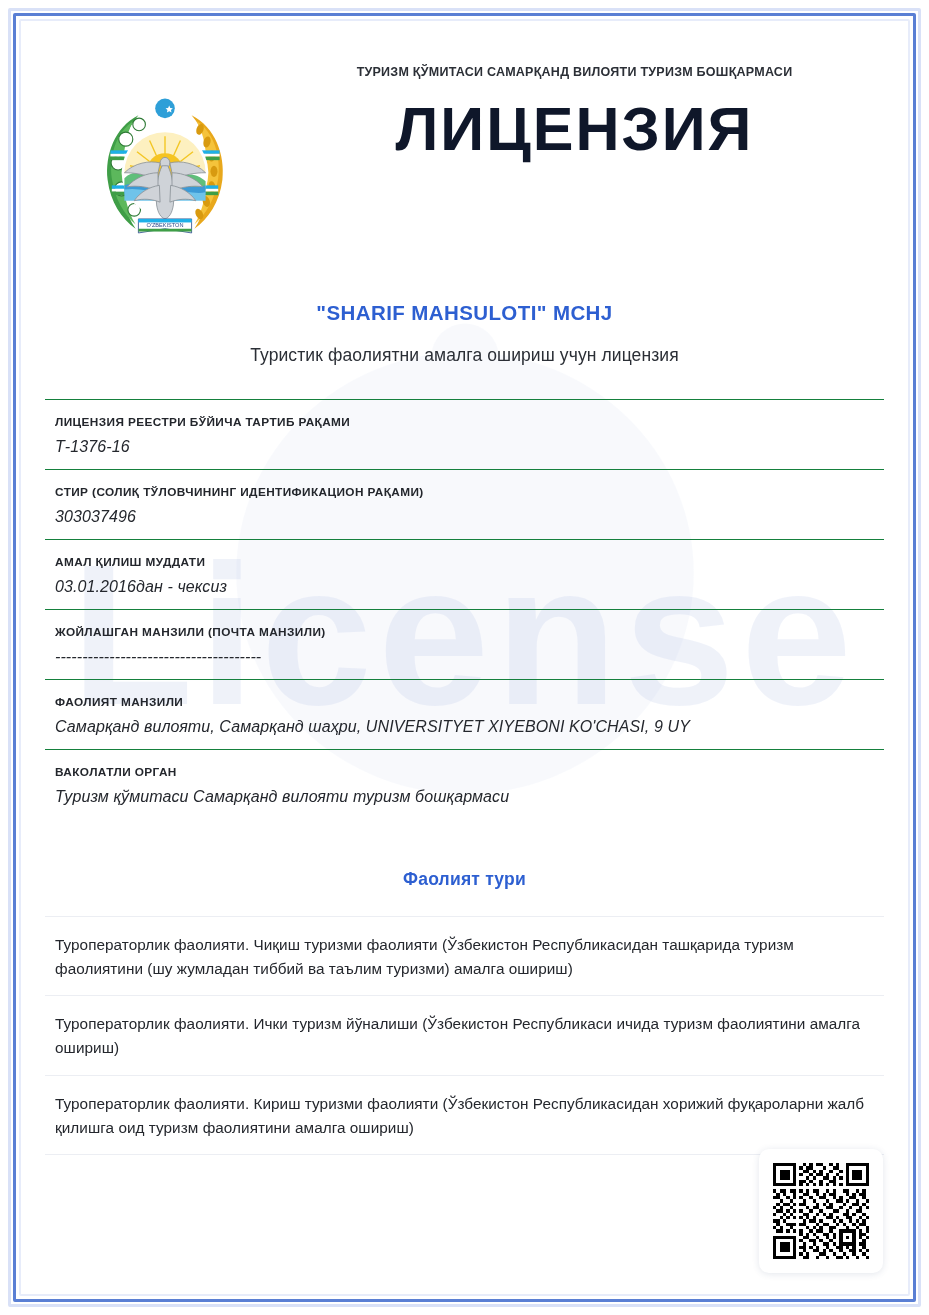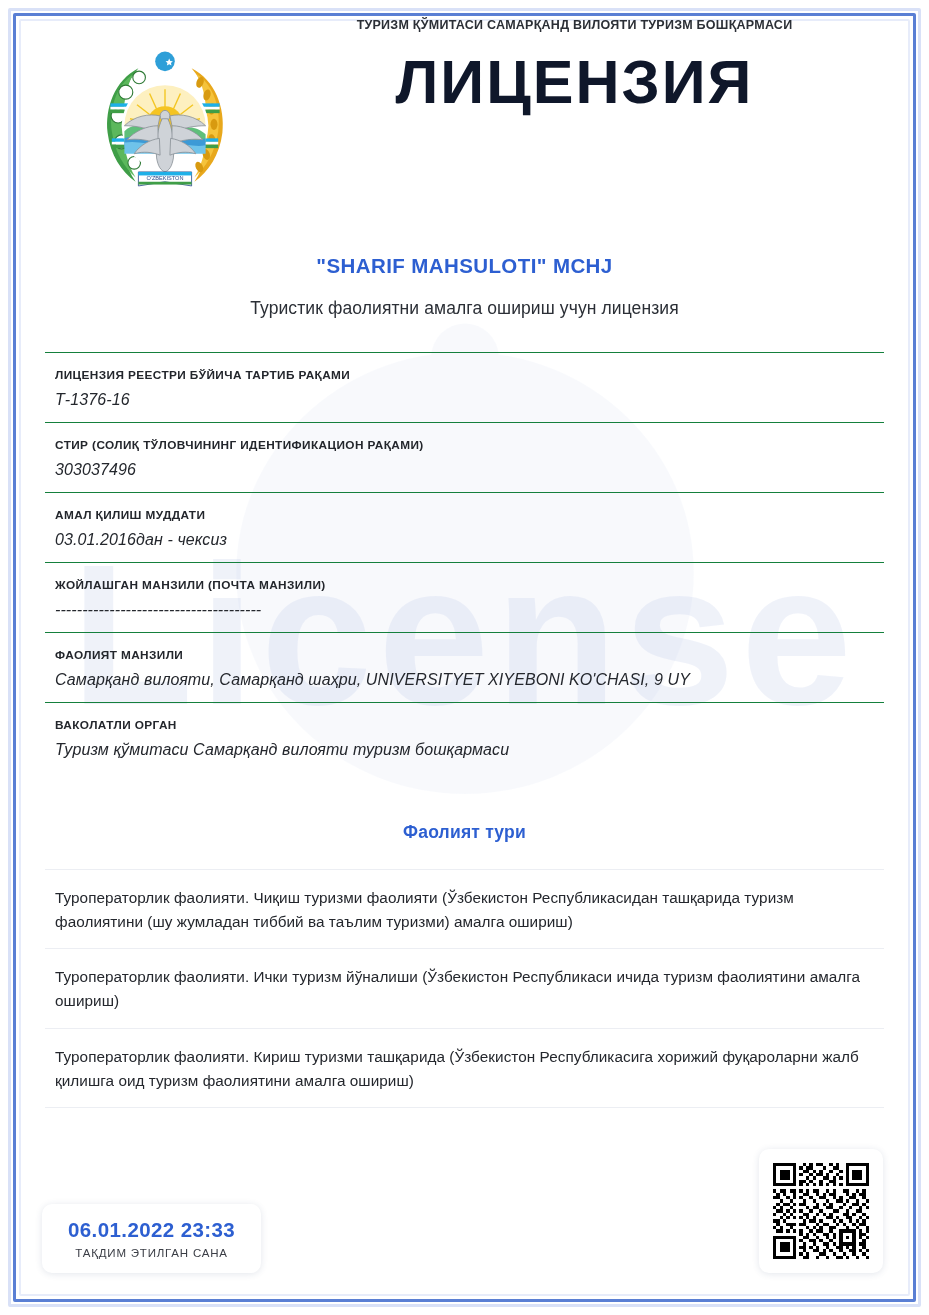--- a/index.html
+++ b/index.html
@@ -75,20 +75,21 @@
     opacity: 0.22;
     white-space: nowrap;
     font-family: "Liberation Sans", sans-serif;
   }
 
   
   .content {
     position: relative;
     z-index: 2;
     padding: 0 45px;
+    margin-top: 47px;
   }
 
   .header {
     position: relative;
     height: 232px;
   }
   .emblem {
     position: absolute;
     left: 50px;
     top: 48px;
@@ -375,31 +376,27 @@
         <div class="field-value">Туризм қўмитаси Самарқанд вилояти туризм бошқармаси</div>
       </div>
 
     </div>
 
     <div class="section-heading">Фаолият тури</div>
 
     <div class="activity-list">
       <div class="activity">Туроператорлик фаолияти. Чиқиш туризми фаолияти (Ўзбекистон Республикасидан ташқарида туризм фаолиятини (шу жумладан тиббий ва таълим туризми) амалга ошириш)</div>
       <div class="activity">Туроператорлик фаолияти. Ички туризм йўналиши (Ўзбекистон Республикаси ичида туризм фаолиятини амалга ошириш)</div>
-      <div class="activity last">Туроператорлик фаолияти. Кириш туризми ташқарида (Ўзбекистон Республикасига хорижий фуқароларни жалб қилишга оид туризм фаолиятини амалга ошириш)</div>
+      <div class="activity last">Туроператорлик фаолияти. Кириш туризми фаолияти (Ўзбекистон Республикасидан хорижий фуқароларни жалб қилишга оид туризм фаолиятини амалга ошириш)</div>
     </div>
 
   </div>
 
   <div class="footer">
 
-    <div class="date-card">
-      <div class="date-value">06.01.2022 23:33</div>
-      <div class="date-label">ТАҚДИМ ЭТИЛГАН САНА</div>
-    </div>
 
     <div class="qr-card">
       <svg width="96" height="96" viewBox="0 0 29 29" shape-rendering="crispEdges">
         <rect width="29" height="29" fill="#ffffff"></rect>
         <g fill="#000000">
 
           <rect x="0" y="0" width="7" height="1"></rect>
             <rect x="0" y="6" width="7" height="1"></rect>
           <rect x="0" y="0" width="1" height="7"></rect>
             <rect x="6" y="0" width="1" height="7"></rect>

